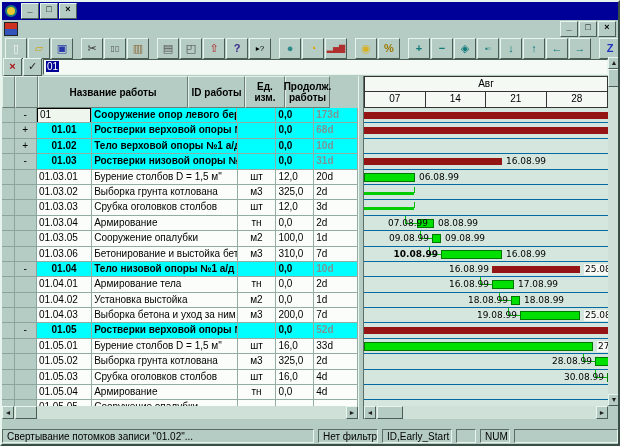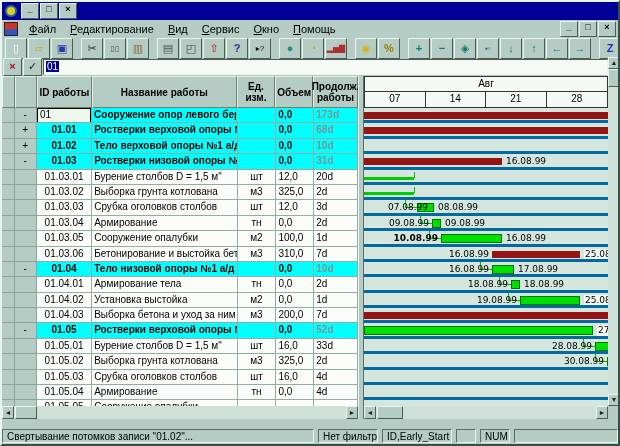--- a/index.html
+++ b/index.html
@@ -43,37 +43,37 @@
          white-space:pre-line;line-height:11px}
   .tbody{position:absolute;left:2px;top:108px;width:356px;height:298px;overflow:hidden;background:#b5ccc4}
   .trow{display:flex;height:15.4px;box-sizing:border-box}
   .tcell{box-sizing:border-box;border-right:1px solid #93aca4;border-bottom:1px solid #93aca4;
          font-size:10px;line-height:14px;overflow:hidden;white-space:nowrap;padding:0 2px;background:#fbfdfb}
   .trow.sum .tcell{background:#00ffff;font-weight:bold}
   .gcol{background:#b5ccc4 !important;border-right:1px solid #8ba49c;border-bottom:1px solid #8ba49c;padding:0;
         text-align:center;font-weight:normal !important}
   .c0{width:13px}.c1{width:23px}.c2{width:57px}.c3{width:150px}.c4{width:40px}.c5{width:39px}.c6{width:45px}
   .id-sum{text-align:center}
-  .id-child{text-align:center}
+  .id-child{text-align:left}
   .u-cell{text-align:center}
   .dur-sum{color:#7d9595}
   .editcell{background:#eef6ee;border:1px solid #000;height:13px;margin-top:0;font-size:10px;line-height:12px;
             padding-left:2px;font-weight:normal;text-align:left}
   
   .splitter{position:absolute;left:358px;top:76px;width:6px;height:343px;background:#b5ccc4;
             border-left:1px solid #e8f4ee;border-right:1px solid #5a6e66;box-sizing:border-box;z-index:6}
   
   .ch-month{position:absolute;left:364px;top:76px;width:244px;height:16px;background:#f4f9f4;
             border:1px solid #333;box-sizing:border-box;text-align:center;font-size:10px;line-height:14px;font-weight:normal}
   .ch-weeks{position:absolute;left:364px;top:92px;width:244px;height:16px;display:flex;background:#f4f9f4;
             border:1px solid #333;border-top:none;box-sizing:border-box}
   .wk{width:61px;box-sizing:border-box;border-right:1px solid #333;text-align:center;font-size:10px;line-height:14px}
   .wk:last-child{border-right:none}
   .cbody{position:absolute;left:364px;top:108px;width:244px;height:298px;background:#d5e6de;overflow:hidden}
-  .crow{position:relative;height:15.4px;border-bottom:3px solid #0369a1;box-sizing:border-box;overflow:hidden}
+  .crow{position:relative;height:15.4px;border-bottom:1px solid #0369a1;box-sizing:border-box;overflow:hidden}
   .gbar{position:absolute;box-sizing:border-box}
   .gbar.s{top:4px;height:7px;background:#951414}
   .gbar.t{top:3px;height:9px;background:#00e000;border:1px solid #007700}
   .gbar.n{top:7px;height:3px;background:#00cc00}
   .dlab{position:absolute;font-size:9px;top:2px;line-height:11px;color:#000;white-space:nowrap;font-family:"DejaVu Sans",sans-serif}
   .dlab.boxed{background:#f6faf6;padding:0 1px}
   .conn{position:absolute;background:#00bb00}
   
   .vscroll{position:absolute;left:608px;top:57px;width:12px;height:349px;background:#cfe0d8;z-index:7}
   .hscroll{position:absolute;top:406px;height:13px;background:#cfe0d8}
@@ -99,28 +99,20 @@
   <span class="app-icon"></span>
   <span class="winbtns">
     <span class="wbtn">_</span>
     <span class="wbtn">□</span>
     <span class="wbtn">×</span>
   </span>
 </div>
 
 <div class="menubar">
   <span class="doc-icon"></span>
-  <span id="menu-items" style="display:flex">
-      <span class="menu-item">Файл</span>
-      <span class="menu-item">Редактирование</span>
-      <span class="menu-item">Вид</span>
-      <span class="menu-item">Сервис</span>
-      <span class="menu-item">Окно</span>
-      <span class="menu-item">Помощь</span>
-    </span>
   <span class="winbtns">
     <span class="wbtn">_</span>
     <span class="wbtn">□</span>
     <span class="wbtn">×</span>
   </span>
 </div>
 
 <div class="toolbar" id="toolbar">
     <span class="tbtn">
       <span style="color: rgb(248, 248, 248);">▯</span>
@@ -207,25 +199,24 @@
 
 <div class="editbar">
   <span class="ebtn x">×</span>
   <span class="ebtn ok">✓</span>
   <div class="editfield"><span class="sel">01</span></div>
 </div>
 
 <div class="thead" id="thead">
     <div class="hcell c0"></div>
     <div class="hcell c1"></div>
+    <div class="hcell c3">Название работы</div>
     <div class="hcell c2">ID работы</div>
-    <div class="hcell c3">Название работы</div>
     <div class="hcell c4">Ед.
 изм.</div>
-    <div class="hcell c5">Объем</div>
     <div class="hcell c6">Продолж.
 работы</div>
   </div>
 <div class="tbody" id="tbody">
     <div class="trow sum">
       <div class="tcell gcol c0"></div>
       <div class="tcell gcol c1">-</div>
       <div class="tcell c2 id-sum" style="padding: 0px;">
         <div class="editcell">01</div>
       </div>
@@ -422,20 +413,24 @@
     </div>
     <div class="crow">
       <div class="gbar s" style="left: 0px; width: 244px;"></div>
     </div>
     <div class="crow"></div>
     <div class="crow">
       <div class="gbar s" style="left: 0px; width: 138px;"></div>
       <span class="dlab" style="left: 142px;">16.08.99</span>
     </div>
     <div class="crow">
+      <div class="gbar t" style="left: 0px; width: 51px;"></div>
+      <span class="dlab" style="left: 55px;">06.08.99</span>
+    </div>
+    <div class="crow">
       <div class="conn" style="left: 50px; top: 2px; width: 1px; height: 6px;"></div>
       <div class="gbar n" style="left: 0px; width: 50px;"></div>
     </div>
     <div class="crow">
       <div class="conn" style="left: 50px; top: 2px; width: 1px; height: 6px;"></div>
       <div class="gbar n" style="left: 0px; width: 50px;"></div>
     </div>
     <div class="crow">
       <div class="conn" style="left: 41px; top: 0px; width: 1px; height: 8px;"></div>
       <div class="conn" style="left: 41px; top: 7px; width: 12px; height: 1px;"></div>

